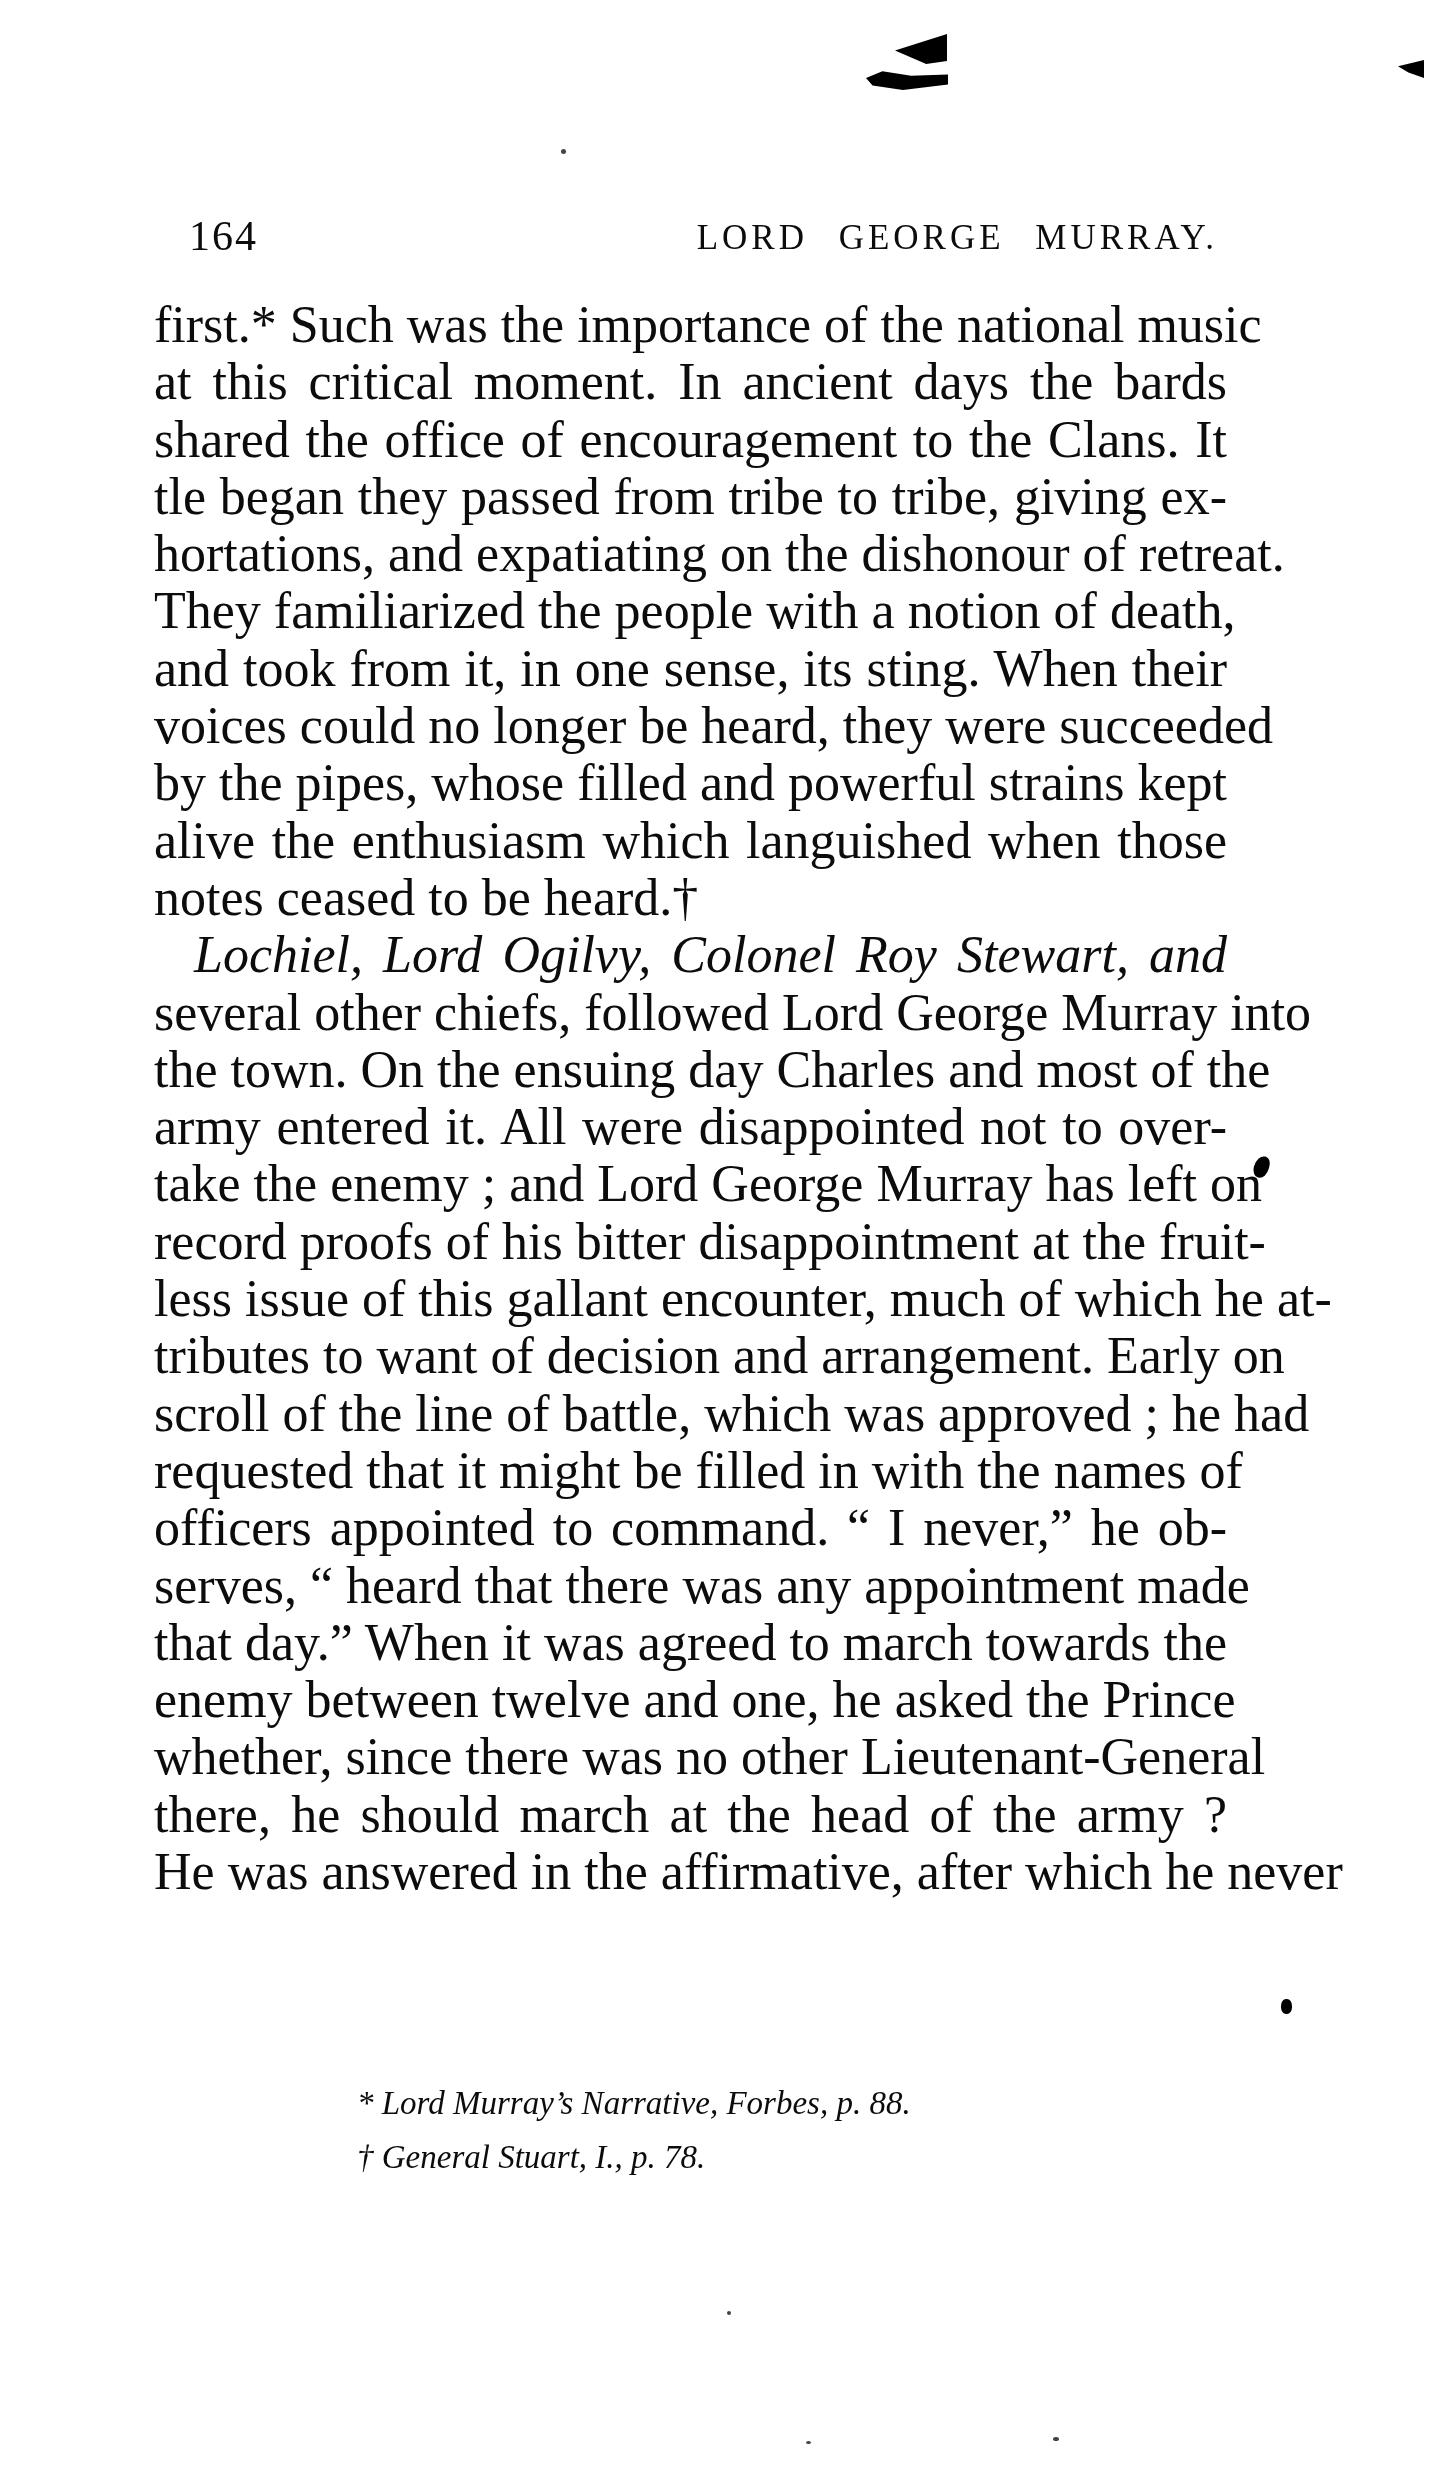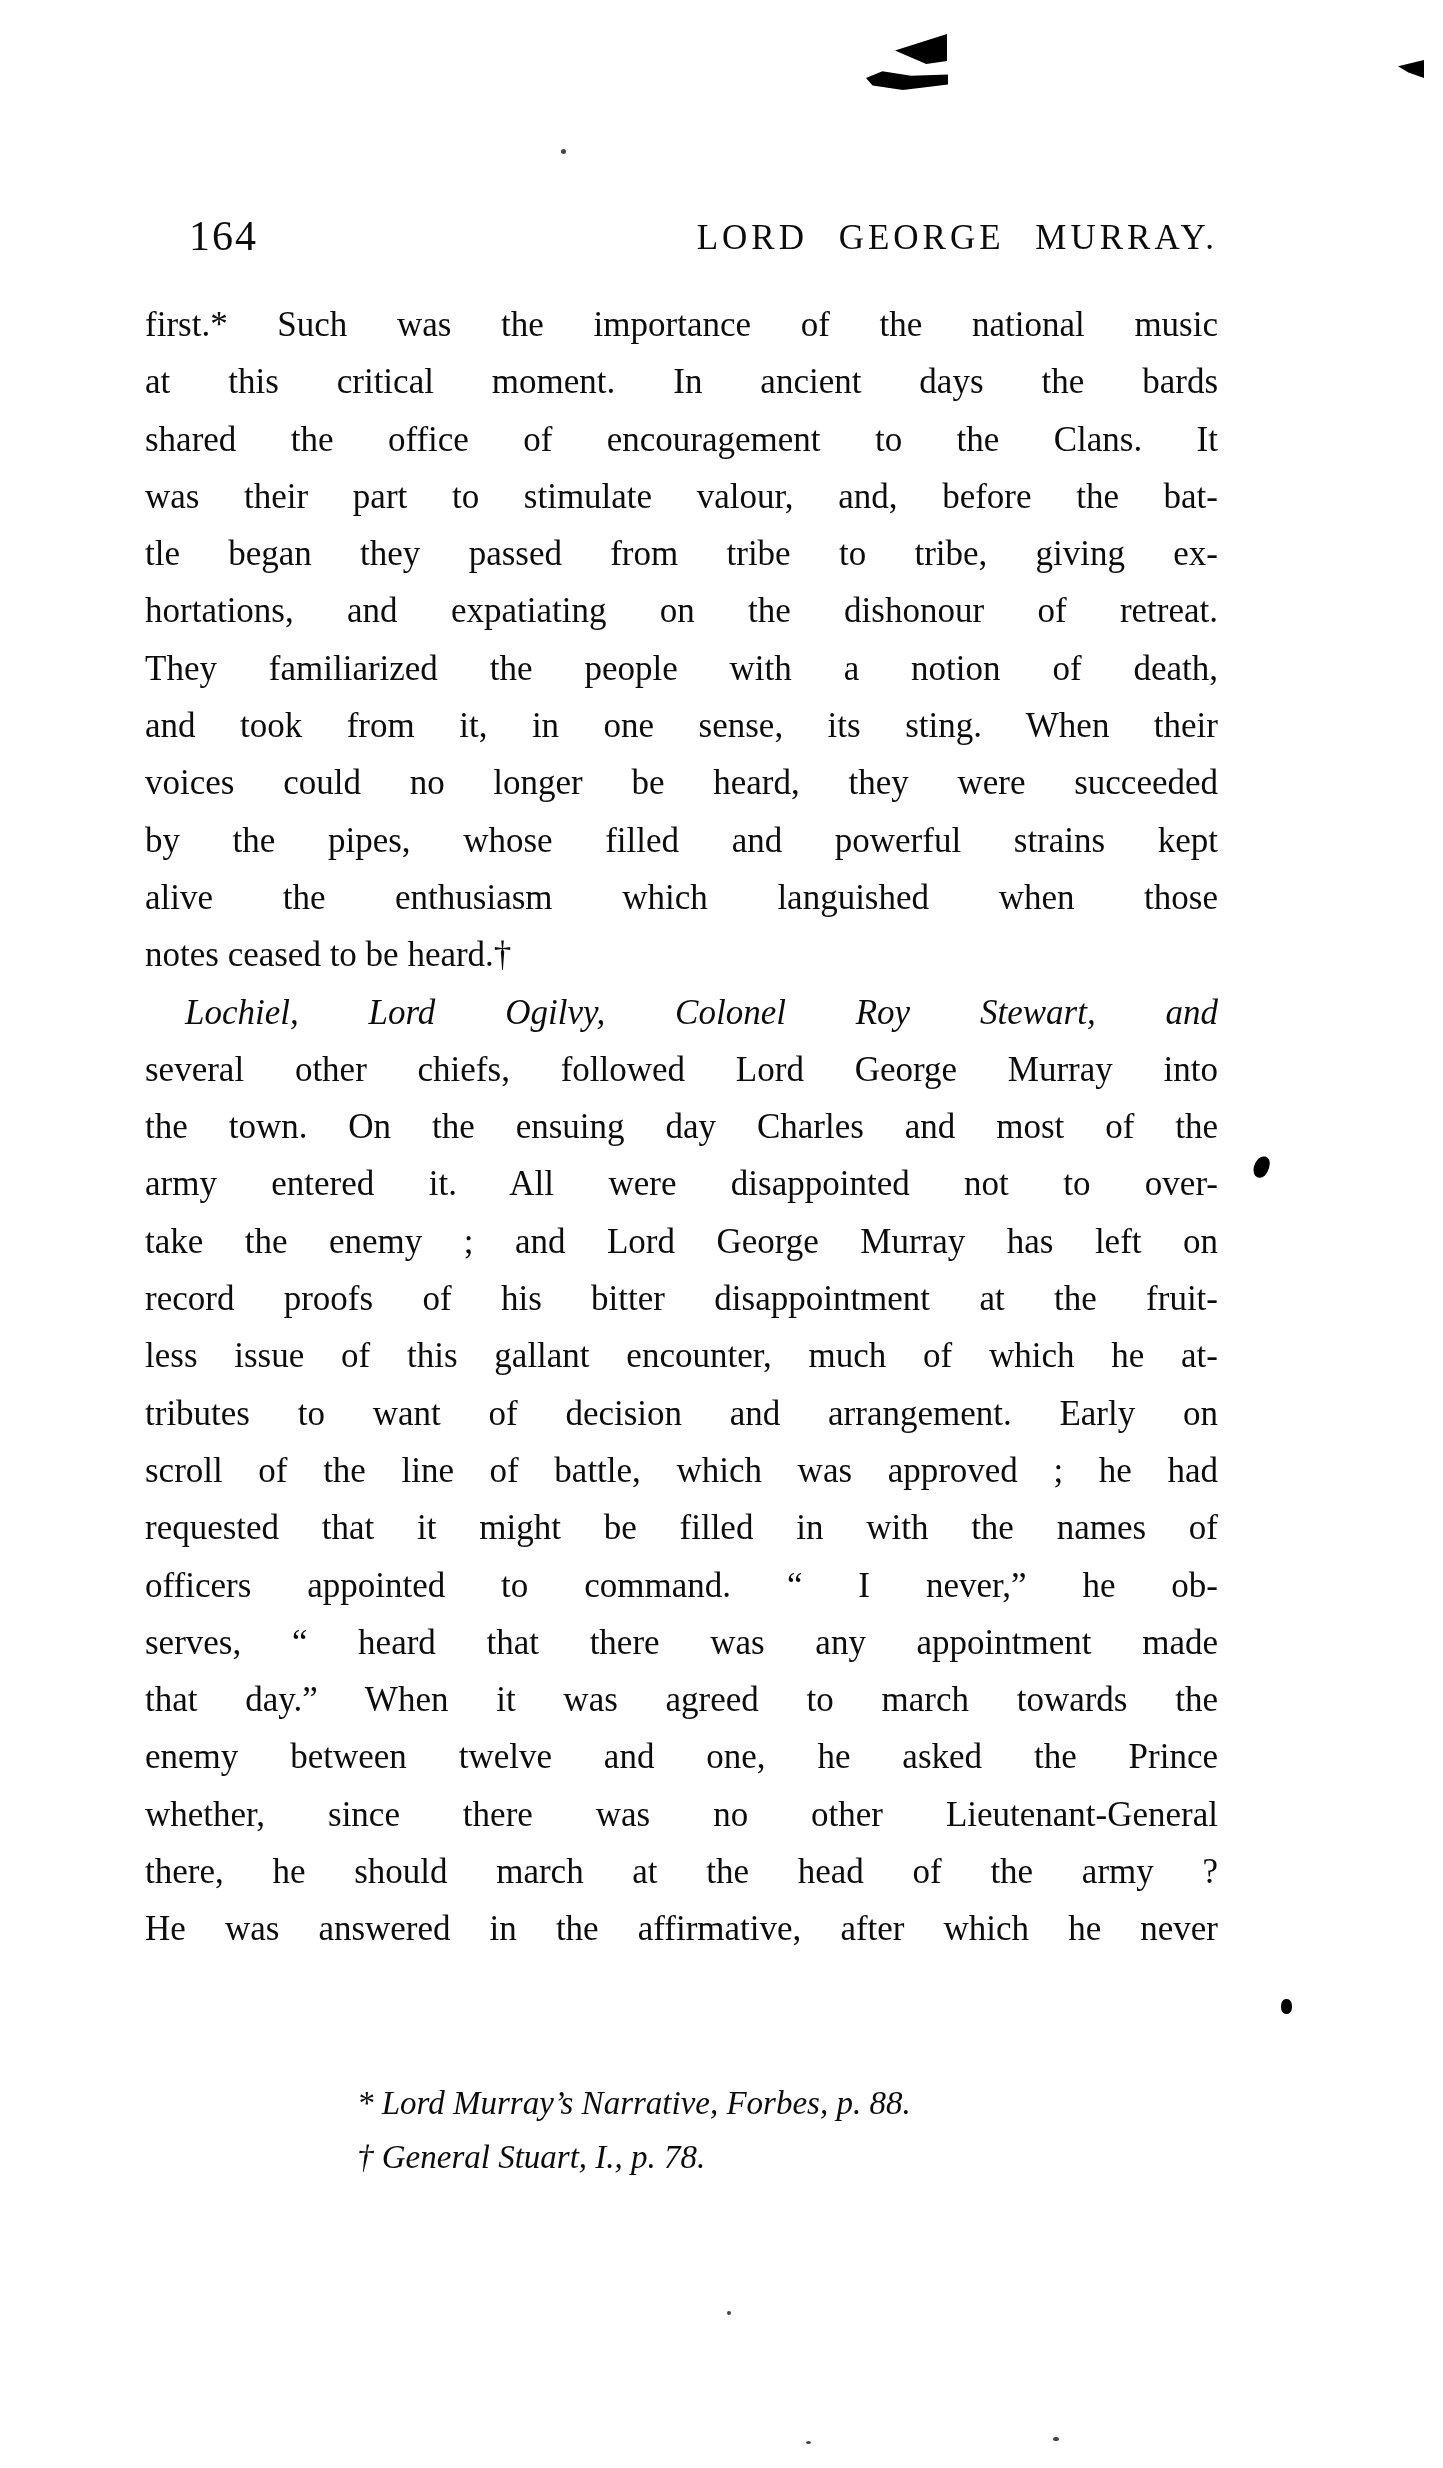--- a/index.html
+++ b/index.html
@@ -19,22 +19,22 @@
   }
   .running-header{
     position:absolute;left:145px;top:218px;width:1073px;
     text-align:right;
     font-size:35px;
     letter-spacing:4px;
     word-spacing:18px;
   }
 
   .body-text{
-    position:absolute;left:145px;top:296px;width:1073px;
-    font-size:35px;
+    position:absolute;left:154px;top:296px;width:1073px;
+    font-size:52px;
     line-height:57.3px;
   }
   .bodyline{
     text-align:justify;
     text-align-last:justify;
     white-space:nowrap;
     width:100%;
   }
   .bodyline.lastline{text-align-last:left;}
   .bodyline.indent{text-indent:40px;font-style:italic;}
@@ -68,21 +68,20 @@
 <div class="page">
 
   <div class="page-number">164</div>
 
   <div class="running-header">LORD GEORGE MURRAY.</div>
 
   <div class="body-text">
       <div class="bodyline">first.* Such was the importance of the national music</div>
       <div class="bodyline">at this critical moment. In ancient days the bards</div>
       <div class="bodyline">shared the office of encouragement to the Clans. It</div>
-      <div class="bodyline">was their part to stimulate valour, and, before the bat-</div>
       <div class="bodyline">tle began they passed from tribe to tribe, giving ex-</div>
       <div class="bodyline">hortations, and expatiating on the dishonour of retreat.</div>
       <div class="bodyline">They familiarized the people with a notion of death,</div>
       <div class="bodyline">and took from it, in one sense, its sting. When their</div>
       <div class="bodyline">voices could no longer be heard, they were succeeded</div>
       <div class="bodyline">by the pipes, whose filled and powerful strains kept</div>
       <div class="bodyline">alive the enthusiasm which languished when those</div>
       <div class="bodyline lastline">notes ceased to be heard.†</div>
       <div class="bodyline indent">Lochiel, Lord Ogilvy, Colonel Roy Stewart, and</div>
       <div class="bodyline">several other chiefs, followed Lord George Murray into</div>

